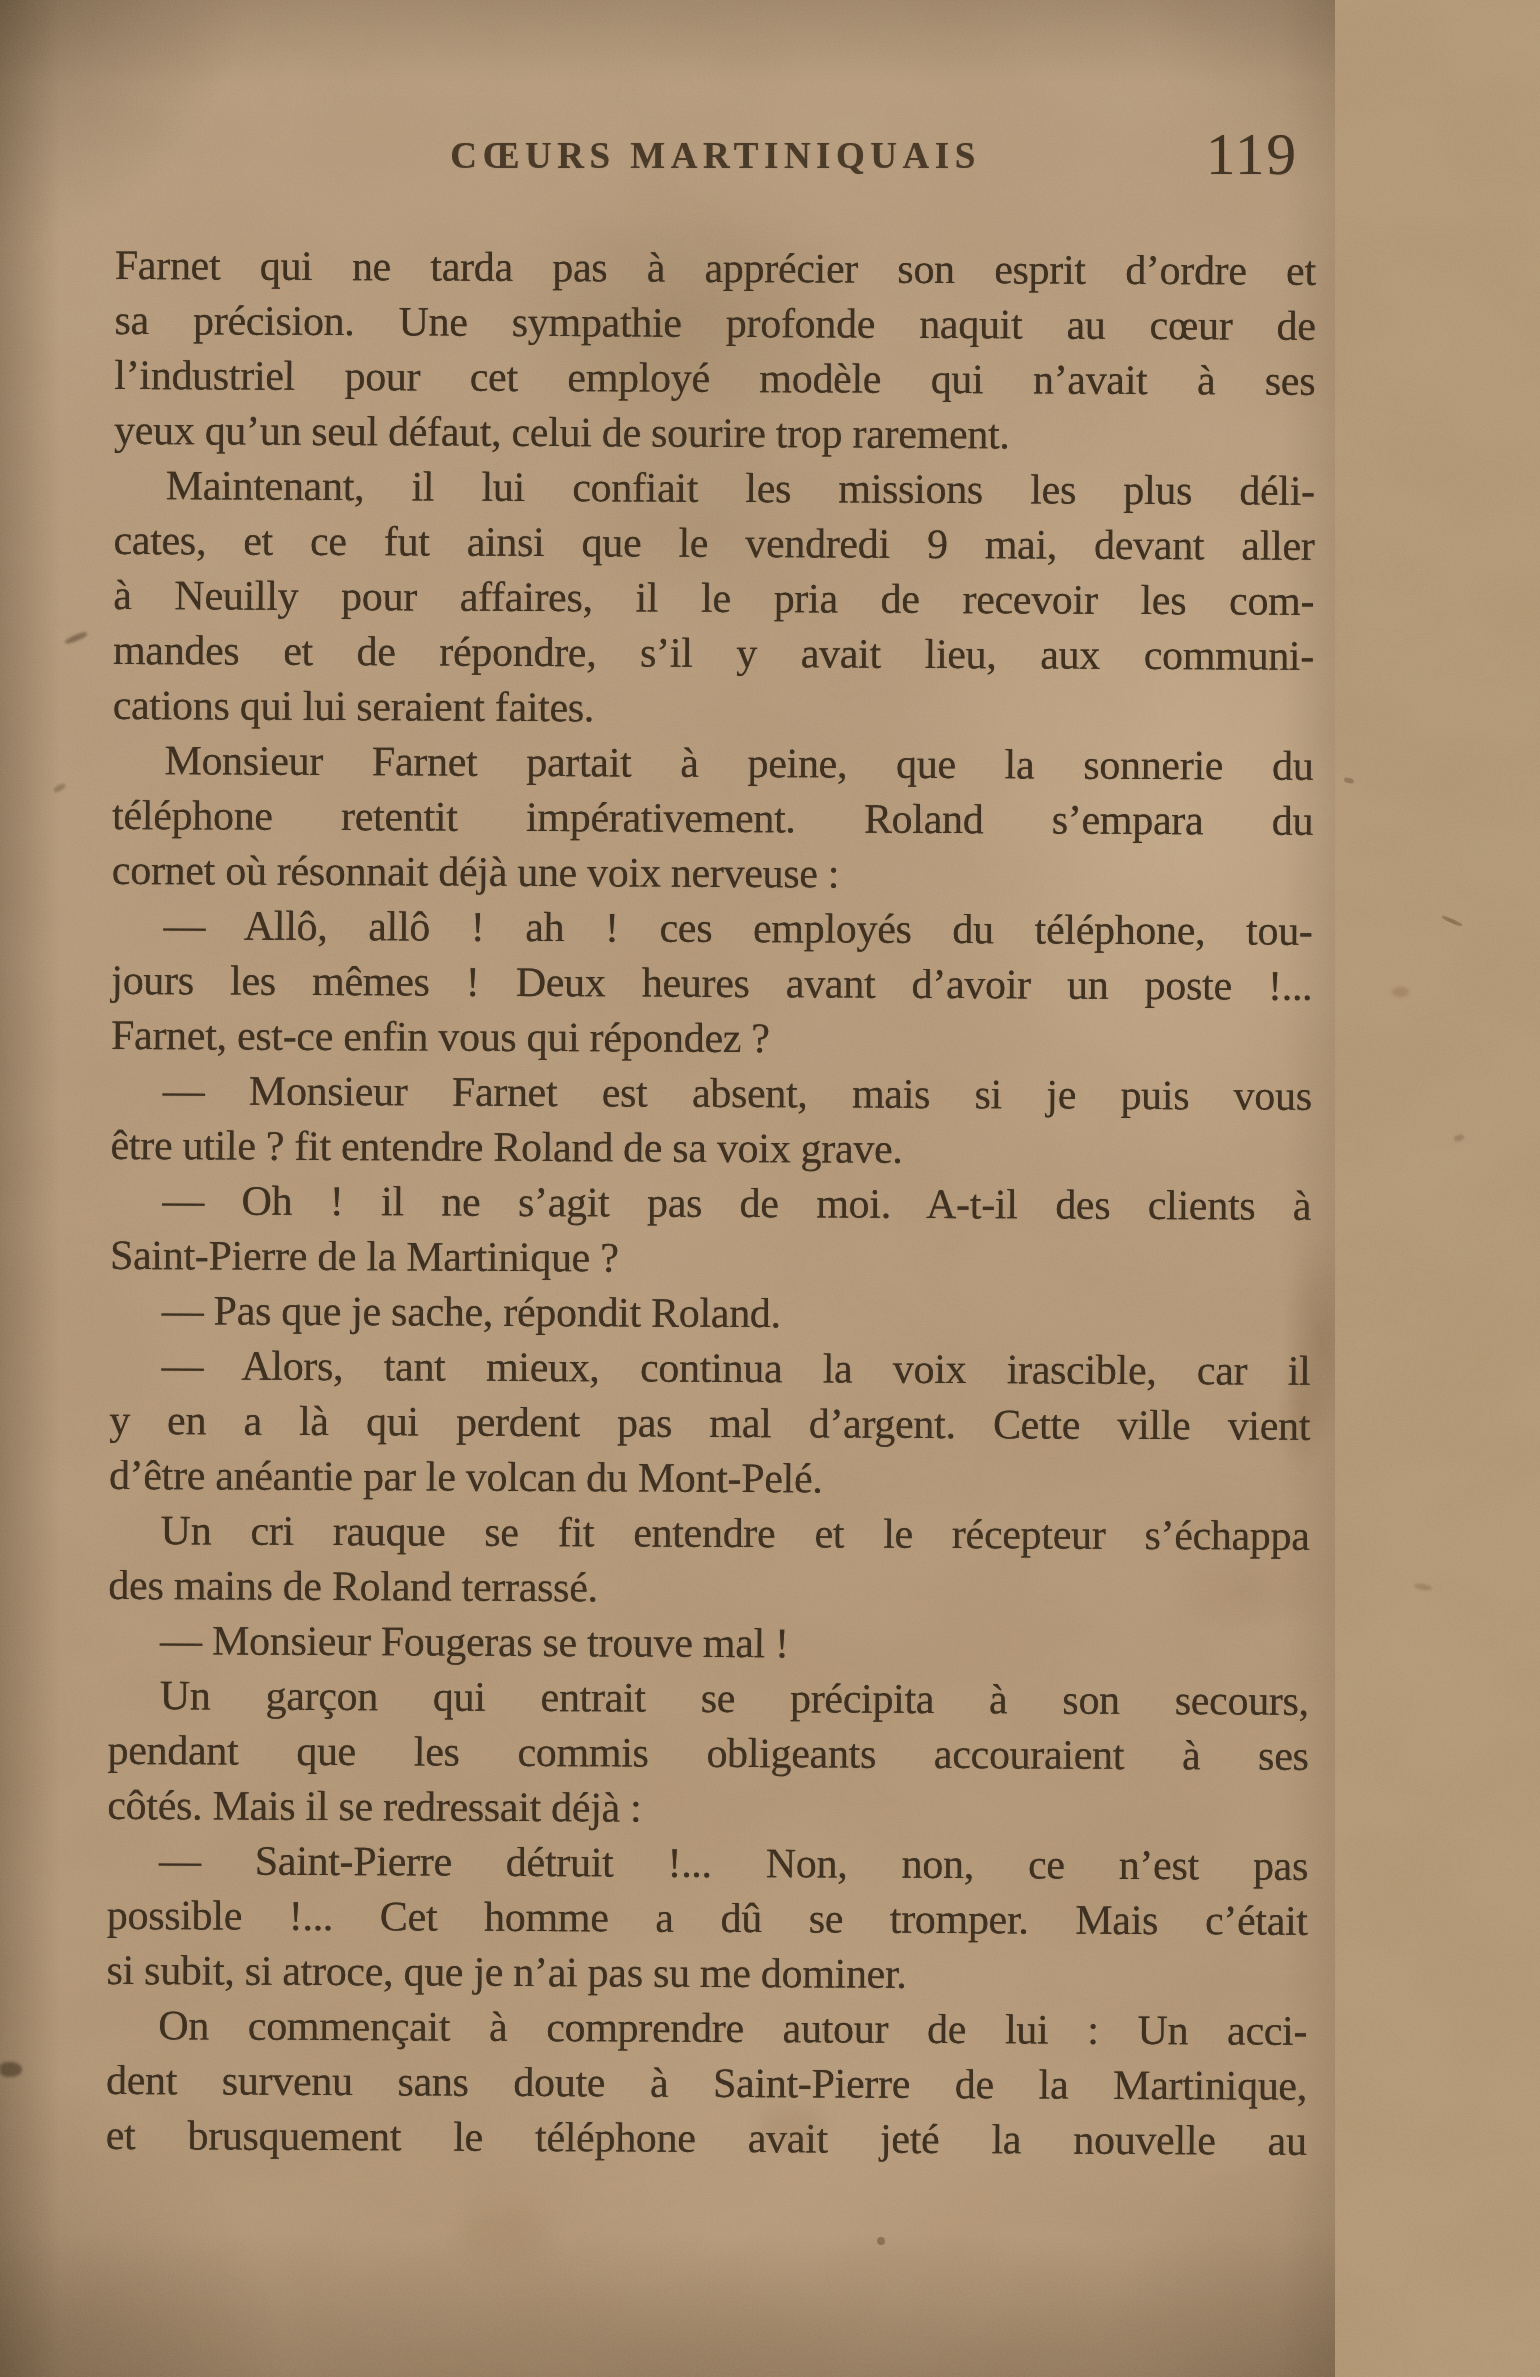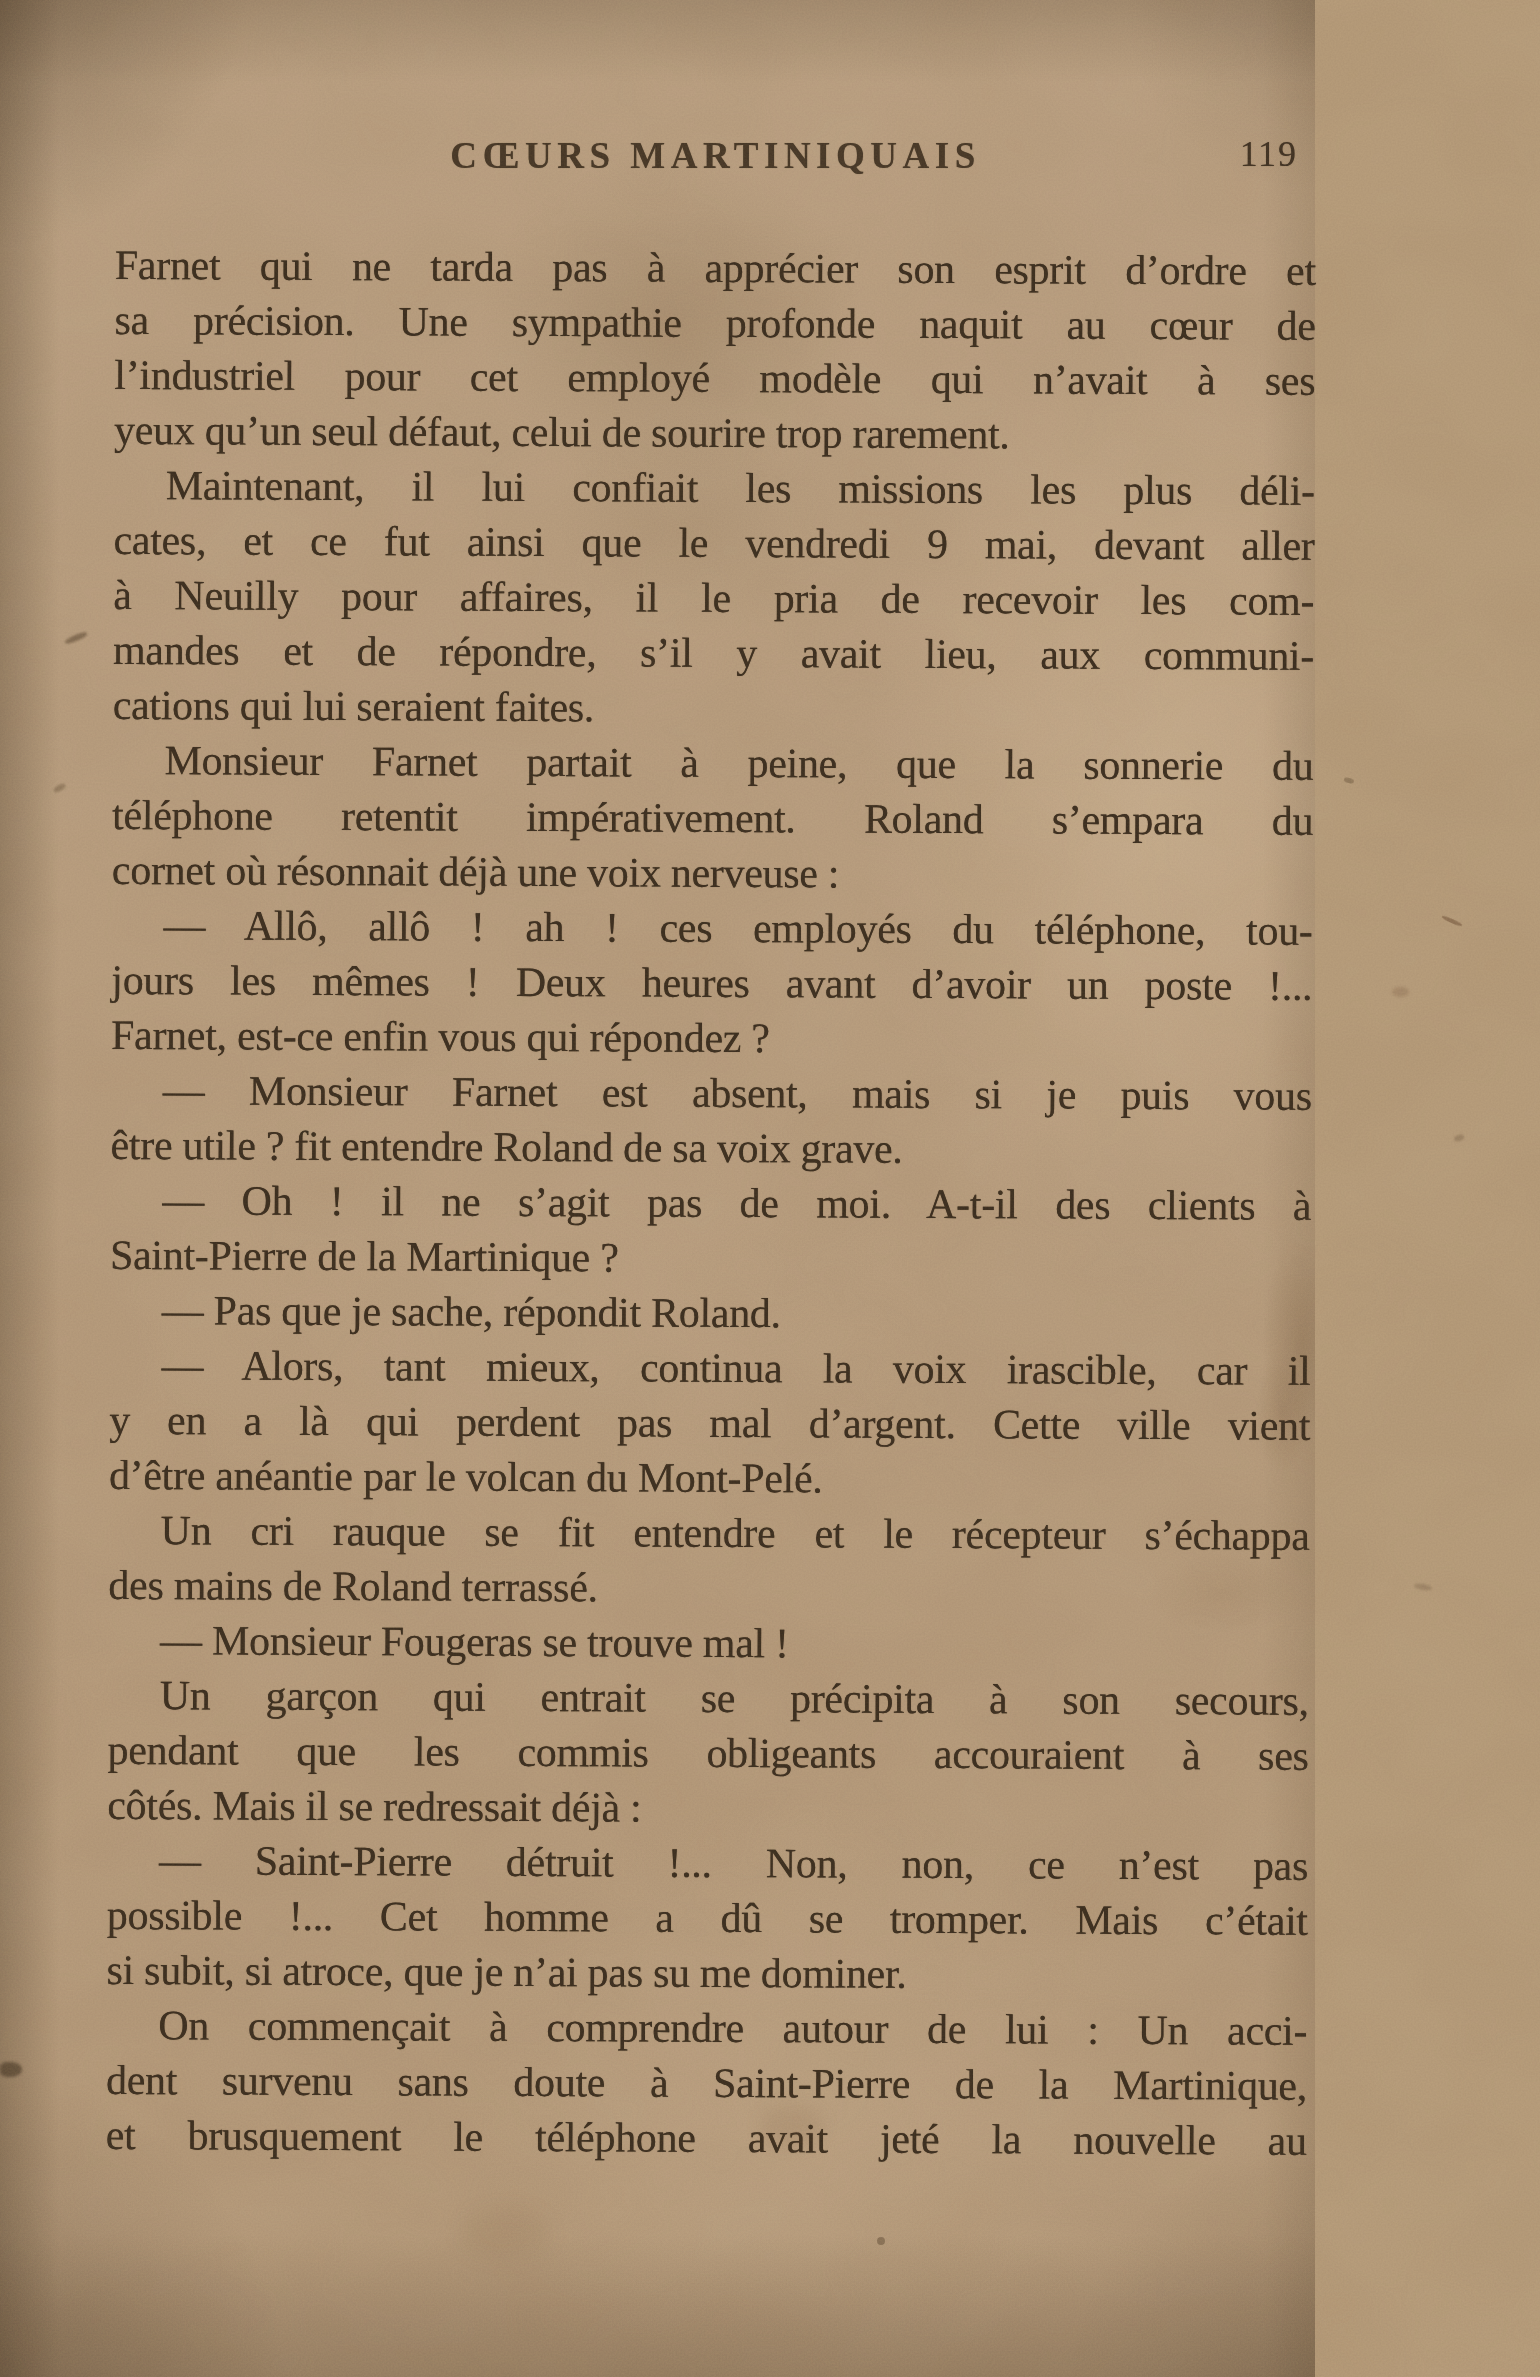--- a/index.html
+++ b/index.html
@@ -30,20 +30,21 @@
       radial-gradient(ellipse 201px 165px at 53% 22%, rgba(96,74,50,.10), transparent 70%),
       radial-gradient(ellipse 55px 146px at 99% 56.5%, rgba(110,80,50,.26), transparent 72%),
       radial-gradient(ellipse 38px 82px at 97.5% 59.5%, rgba(110,80,50,.20), transparent 72%),
       radial-gradient(ellipse 110px 55px at 93% 67%, rgba(110,80,50,.10), transparent 72%),
       
       radial-gradient(ellipse 394px 659px at 88% 34%, rgba(228,204,172,.30), transparent 75%),
       radial-gradient(ellipse 476px 394px at 62% 88%, rgba(216,194,162,.18), transparent 75%),
       radial-gradient(ellipse 549px 366px at 40% 55%, rgba(210,188,158,.12), transparent 75%),
       
       linear-gradient(#b69c7f, #b09577);
+    padding-left: 20px;
   }
 
   
   .header {
     position: absolute;
     left: 115px;
     top: 134px;
     width: 1201px;
     height: 48px;
     font-family: "Liberation Serif", "DejaVu Serif", serif;
@@ -55,21 +56,21 @@
     font-size: 37px;
     line-height: 44px;
     letter-spacing: 5.5px;
     font-weight: bold;
     text-shadow: 0 0 0.9px rgba(67,53,38,.6);
   }
   .header .pagenum {
     position: absolute;
     right: 18.3px;
     top: -5.5px;
-    font-size: 36px;
+    font-size: 59px;
     line-height: 51px;
     font-weight: normal;
     letter-spacing: 1.8px;
     color: #3d3023;
     text-shadow: 0 0 0.9px rgba(61,48,35,.6);
   }
 
   
   .text-block {
     position: absolute;

